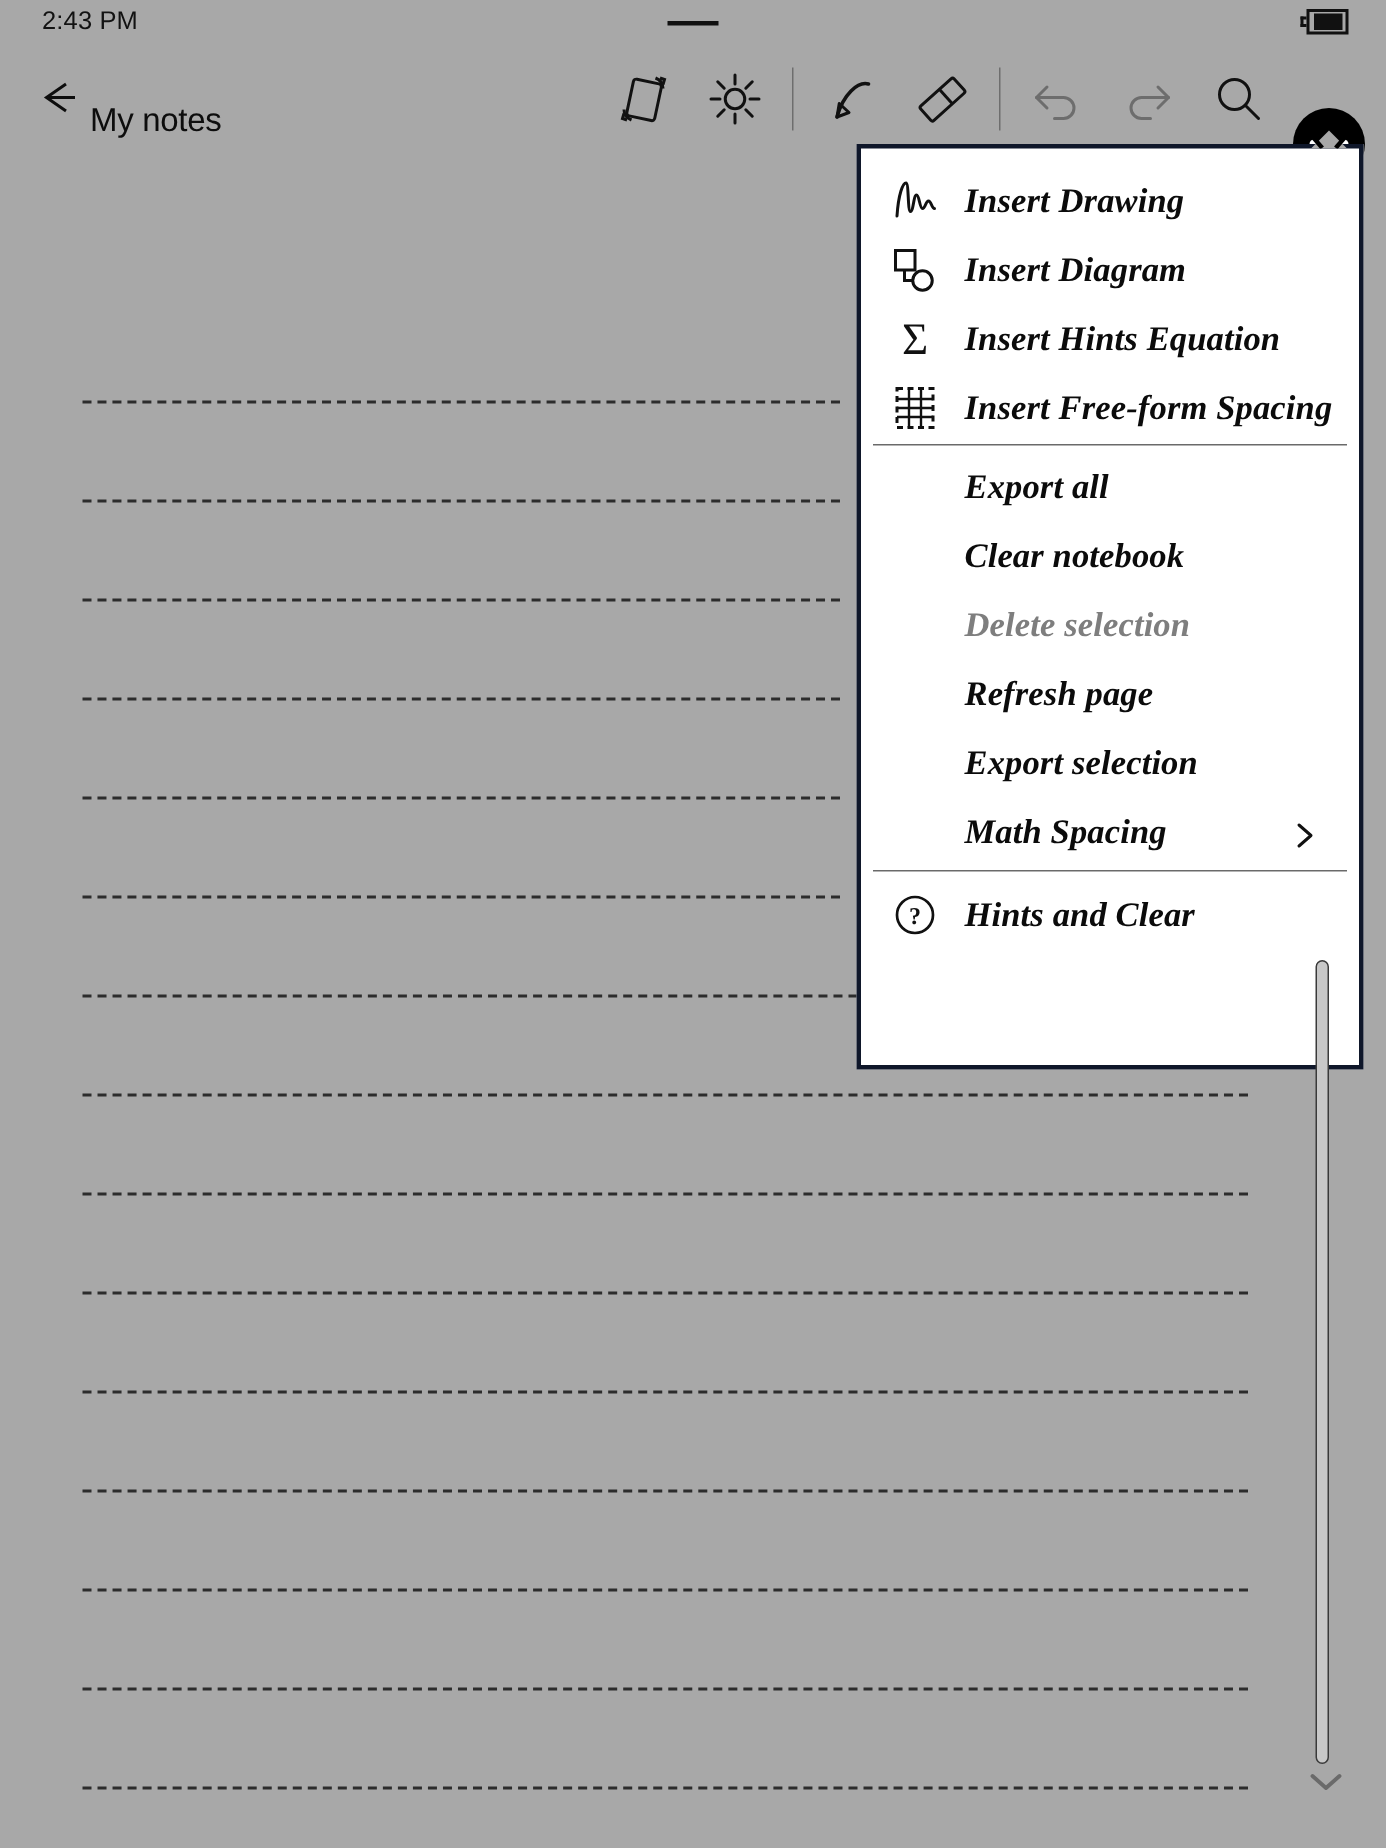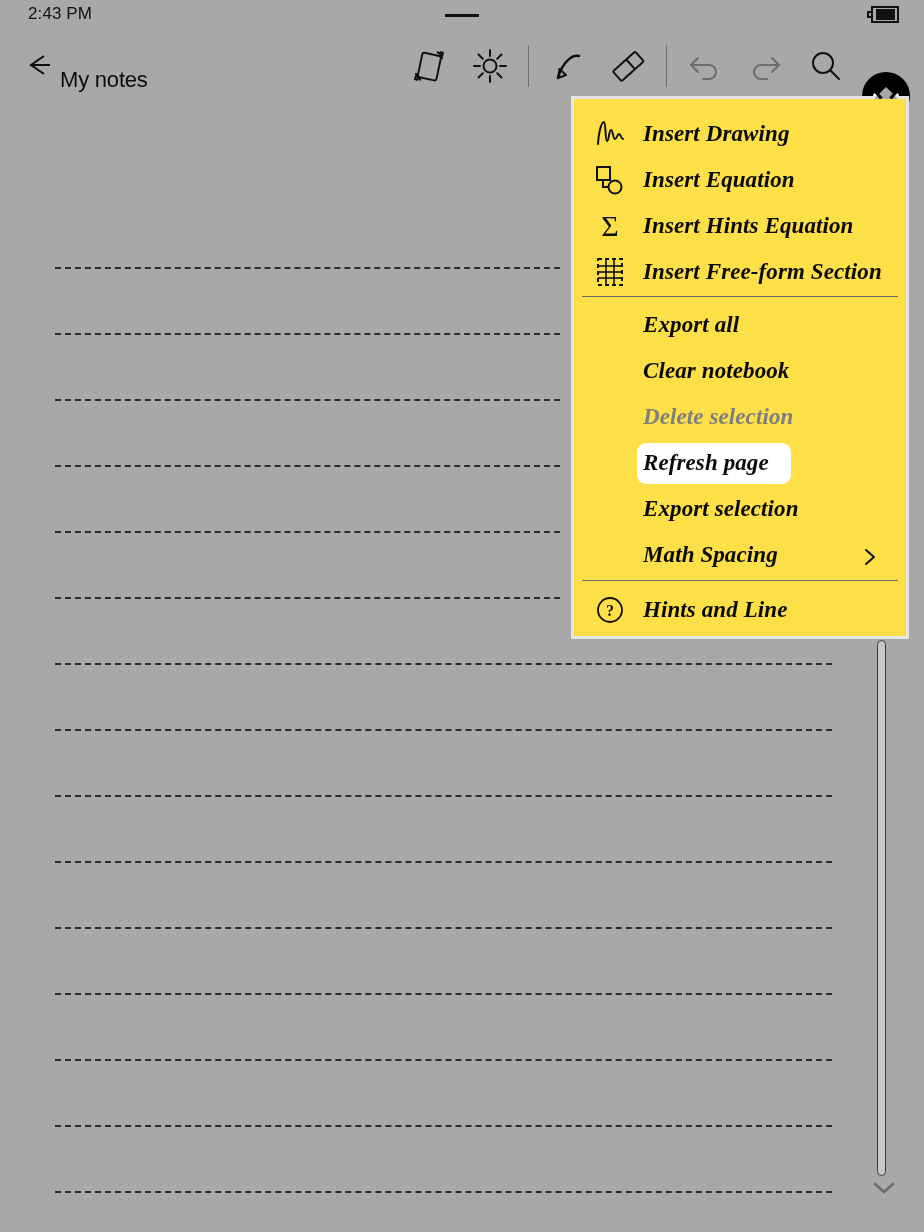--- a/index.html
+++ b/index.html
@@ -128,23 +128,23 @@
     position: absolute;
     left: 55px;
     height: 0;
     border-top: 2px dashed #2c2c2c;
   }
 
   
   #more-menu {
     position: absolute;
     left: 571px; top: 96px;
-    width: 338px; height: 543px;
-    background: #fde047;
-    border: 3px solid #e5e5e5;
+    width: 338px; height: 617px;
+    background: #ffffff;
+    border: 3px solid #0f172a;
     box-sizing: border-box;
   }
   #menu-caret {
     position: absolute;
     left: 874px; top: 85px;
     width: 24px; height: 14px;
     overflow: hidden;
     z-index: 5;
   }
   #menu-caret .caret-tri {
@@ -374,21 +374,21 @@
   </div>
 
   <div class="menu-item" style="top:58px;">
     <span class="menu-icon">
       <svg width="34" height="34" viewBox="0 0 34 34">
         <rect x="4" y="4" width="13" height="13" fill="none" stroke="#111" stroke-width="2"></rect>
         <circle cx="22" cy="24" r="6.5" fill="none" stroke="#111" stroke-width="2"></circle>
         <path d="M10 17 L10 24 L15.5 24" fill="none" stroke="#111" stroke-width="2"></path>
       </svg>
     </span>
-    <span class="menu-label">Insert Equation</span>
+    <span class="menu-label">Insert Diagram</span>
   </div>
 
   <div class="menu-item" style="top:104px;">
     <span class="menu-icon">
       <svg width="30" height="34" viewBox="0 0 30 34">
         <text x="15" y="27" font-family="Liberation Serif, serif" font-size="30" text-anchor="middle" fill="#111">Σ</text>
       </svg>
     </span>
     <span class="menu-label">Insert Hints Equation</span>
   </div>
@@ -399,21 +399,21 @@
         <rect x="4" y="3" width="24" height="26" fill="none" stroke="#111" stroke-width="2" stroke-dasharray="4 3"></rect>
         <g stroke="#111" stroke-width="1.6">
           <line x1="4" y1="10" x2="28" y2="10"></line>
           <line x1="4" y1="16" x2="28" y2="16"></line>
           <line x1="4" y1="22" x2="28" y2="22"></line>
           <line x1="12" y1="3" x2="12" y2="29"></line>
           <line x1="20" y1="3" x2="20" y2="29"></line>
         </g>
       </svg>
     </span>
-    <span class="menu-label">Insert Free-form Section</span>
+    <span class="menu-label">Insert Free-form Spacing</span>
   </div>
 
   <div class="menu-divider" style="top:197px;"></div>
 
   <div class="menu-item" style="top:203px;">
     <span class="menu-label">Export all</span>
   </div>
 
   <div class="menu-item" style="top:295px;">
     <span class="menu-label disabled">Delete selection</span>
@@ -443,21 +443,21 @@
 
   <div class="menu-divider" style="top:481px;"></div>
 
   <div class="menu-item" style="top:488px;">
     <span class="menu-icon">
       <svg width="30" height="30" viewBox="0 0 30 30">
         <circle cx="15" cy="15" r="12" fill="none" stroke="#111" stroke-width="1.8"></circle>
         <text x="15" y="21" font-family="Liberation Serif, serif" font-size="16" font-weight="bold" text-anchor="middle" fill="#111">?</text>
       </svg>
     </span>
-    <span class="menu-label">Hints and Line</span>
+    <span class="menu-label">Hints and Clear</span>
   </div>
 </div>
 
 <div id="scrollbar-track"></div>
 <div id="scroll-down-chevron">
   <svg width="28" height="20" viewBox="0 0 28 20">
     <path d="M5 6 L14 14 L23 6" fill="none" stroke="#6a6a6a" stroke-width="2.6" stroke-linecap="round" stroke-linejoin="round"></path>
   </svg>
 </div>
 

